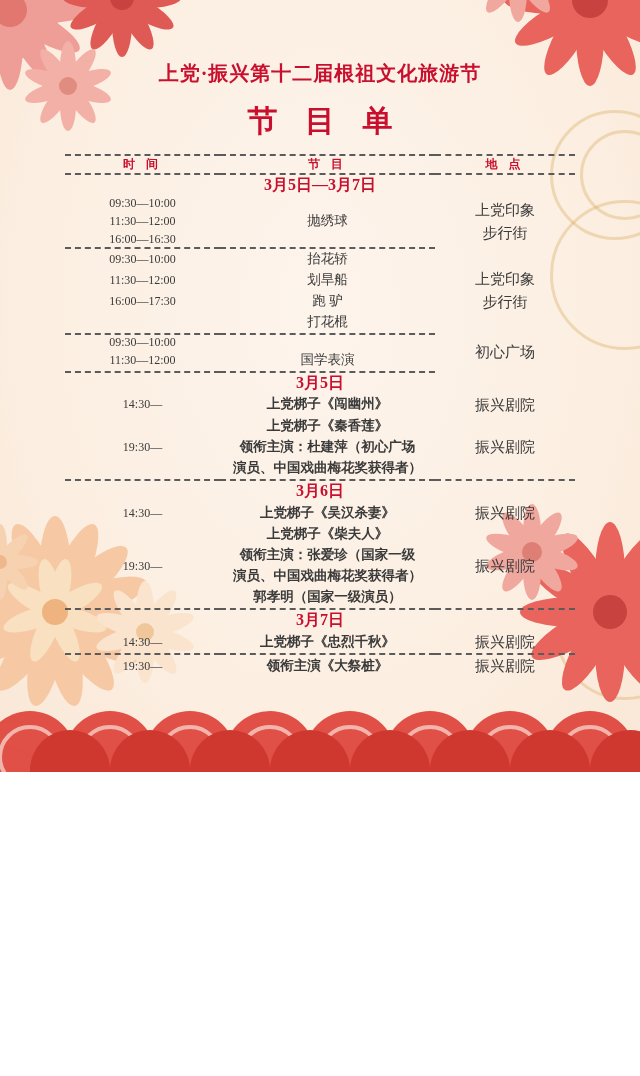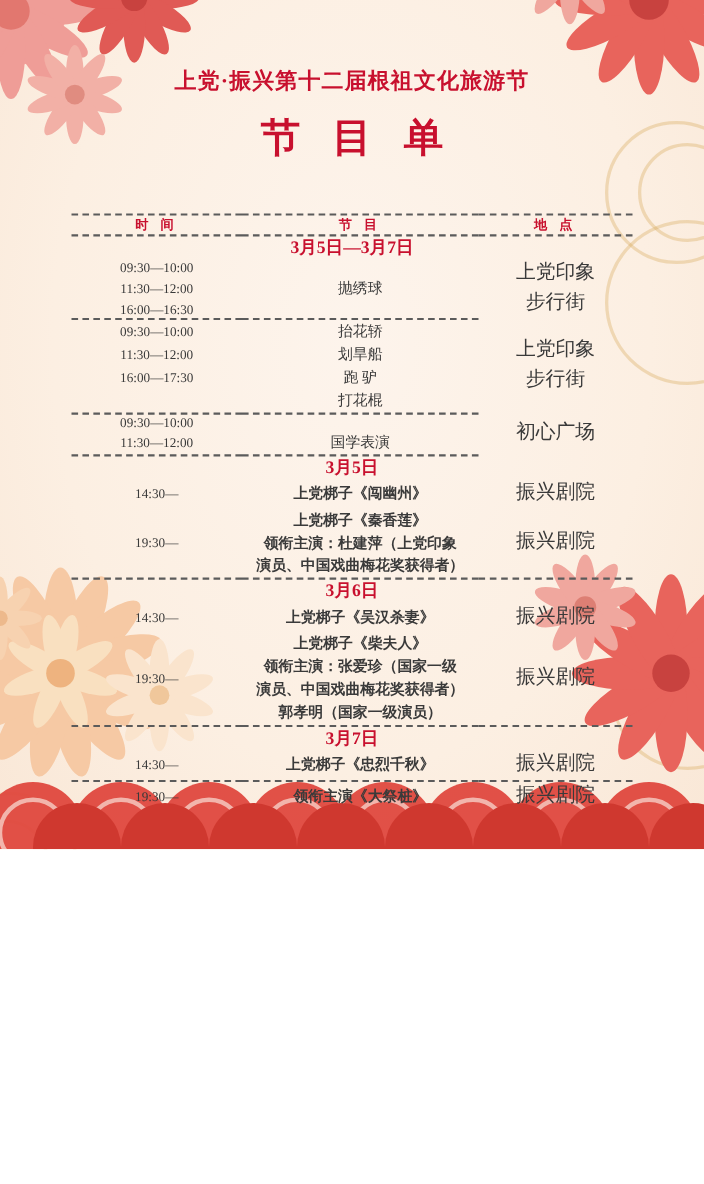--- a/index.html
+++ b/index.html
@@ -50,25 +50,25 @@
     color: #c8102e;
     font-size: 20px;
     font-weight: bold;
     letter-spacing: 1px;
     font-family: "Liberation Serif", "DejaVu Serif", serif;
     margin-bottom: 14px;
   }
   #title-sub {
     text-align: center;
     color: #c8102e;
-    font-size: 36px;
+    font-size: 30px;
     font-weight: bold;
     letter-spacing: 10px;
     font-family: "Liberation Serif", "DejaVu Serif", serif;
-    margin-bottom: 44px;
+    margin-bottom: 12px;
     text-indent: 10px;
   }
 
   table#schedule {
     width: 510px;
     margin: 0 auto;
     border-collapse: collapse;
     table-layout: fixed;
   }
   table#schedule td, table#schedule th {
@@ -109,24 +109,24 @@
     color: #3a3a3a;
     font-size: 13.5px;
     text-align: center;
     padding: 7px 0;
     line-height: 1.55;
     font-family: "Liberation Serif", "DejaVu Serif", serif;
   }
   td.prog.left { text-align: center; padding-left: 6px; font-weight: bold; }
   td.place {
     color: #3a3a3a;
-    font-size: 18px;
+    font-size: 15px;
     text-align: center;
     line-height: 1.5;
-    font-family: Liberation Mono, monospace;
+    font-family: Liberation Serif, serif;
   }
   .dashed-bottom td { border-bottom: 2px dashed #5b5b5b; }
   .block-pad td { padding-top: 9px; padding-bottom: 9px; }
 </style>
 </head>
 <body>
 
 <div id="poster">
 
   <div style="position:absolute;inset:0;z-index:1;">
@@ -445,21 +445,21 @@
           <td colspan="3">3月5日</td>
         </tr>
         <tr class="block-pad">
           <td class="time">14:30—</td>
           <td class="prog left" style="white-space:pre-line;">上党梆子《闯幽州》</td>
           <td class="place">振兴剧院</td>
         </tr>
         <tr class="block-pad dashed-bottom">
           <td class="time">19:30—</td>
           <td class="prog left" style="white-space:pre-line;">上党梆子《秦香莲》
-领衔主演：杜建萍（上党印象
+领衔主演：杜建萍（初心广场
 演员、中国戏曲梅花奖获得者）</td>
           <td class="place">振兴剧院</td>
         </tr>
 
         <tr class="daterow">
           <td colspan="3">3月6日</td>
         </tr>
         <tr class="block-pad">
           <td class="time">14:30—</td>
           <td class="prog left" style="white-space:pre-line;">上党梆子《吴汉杀妻》</td>

